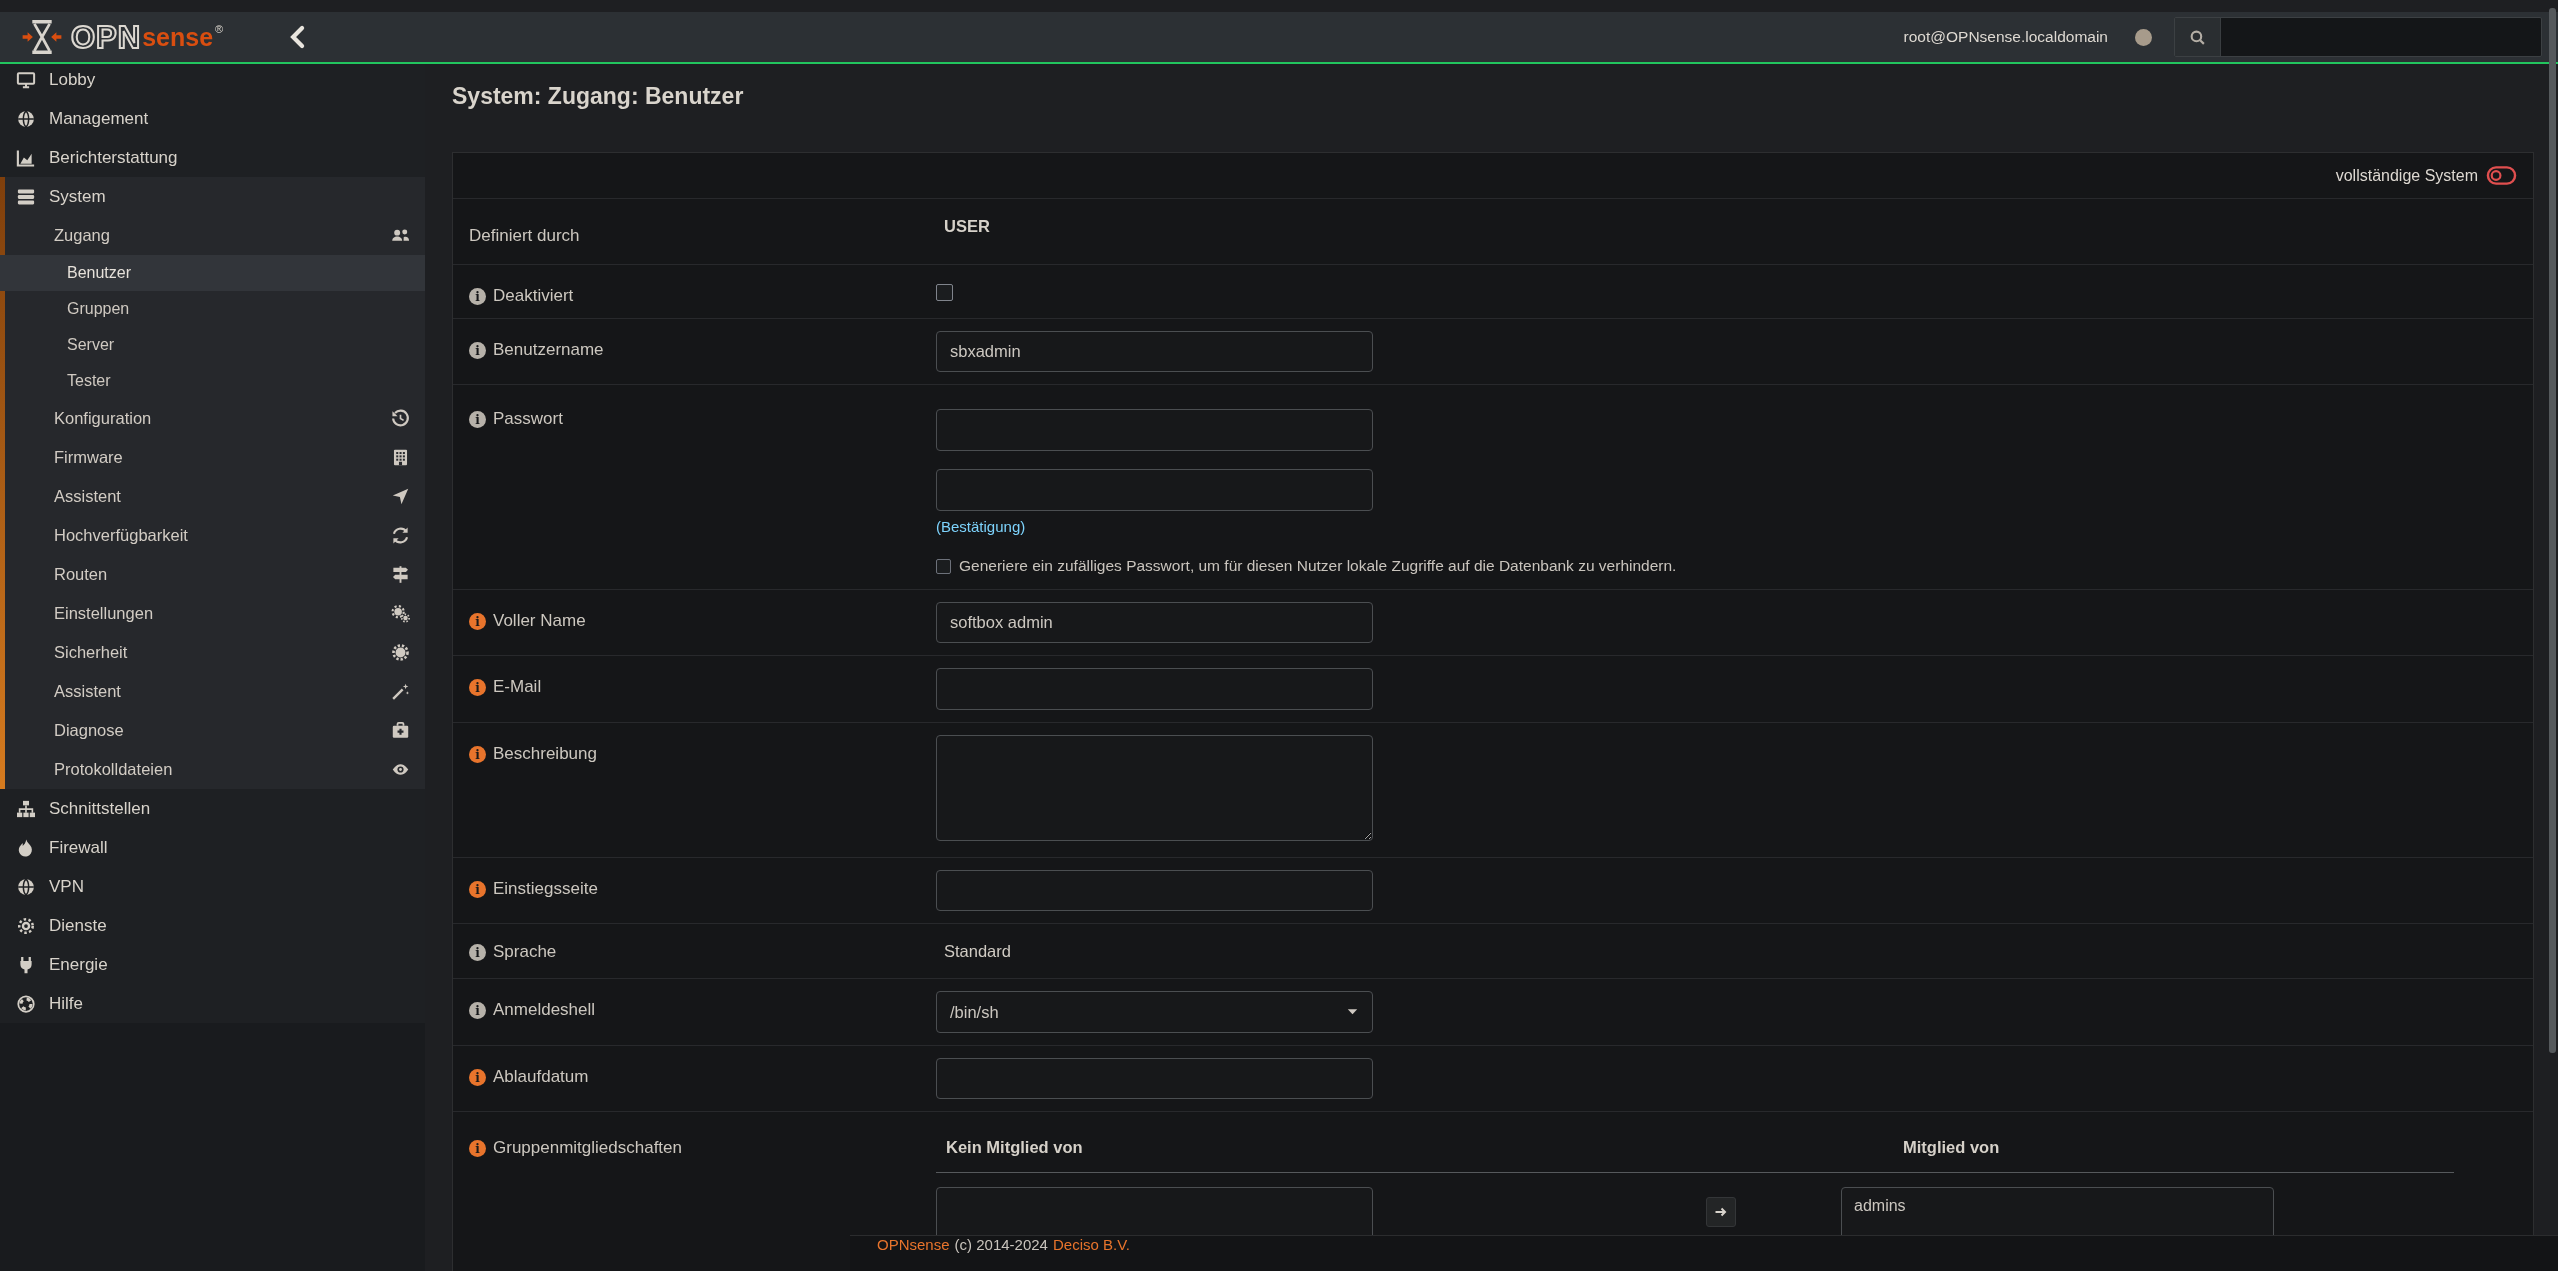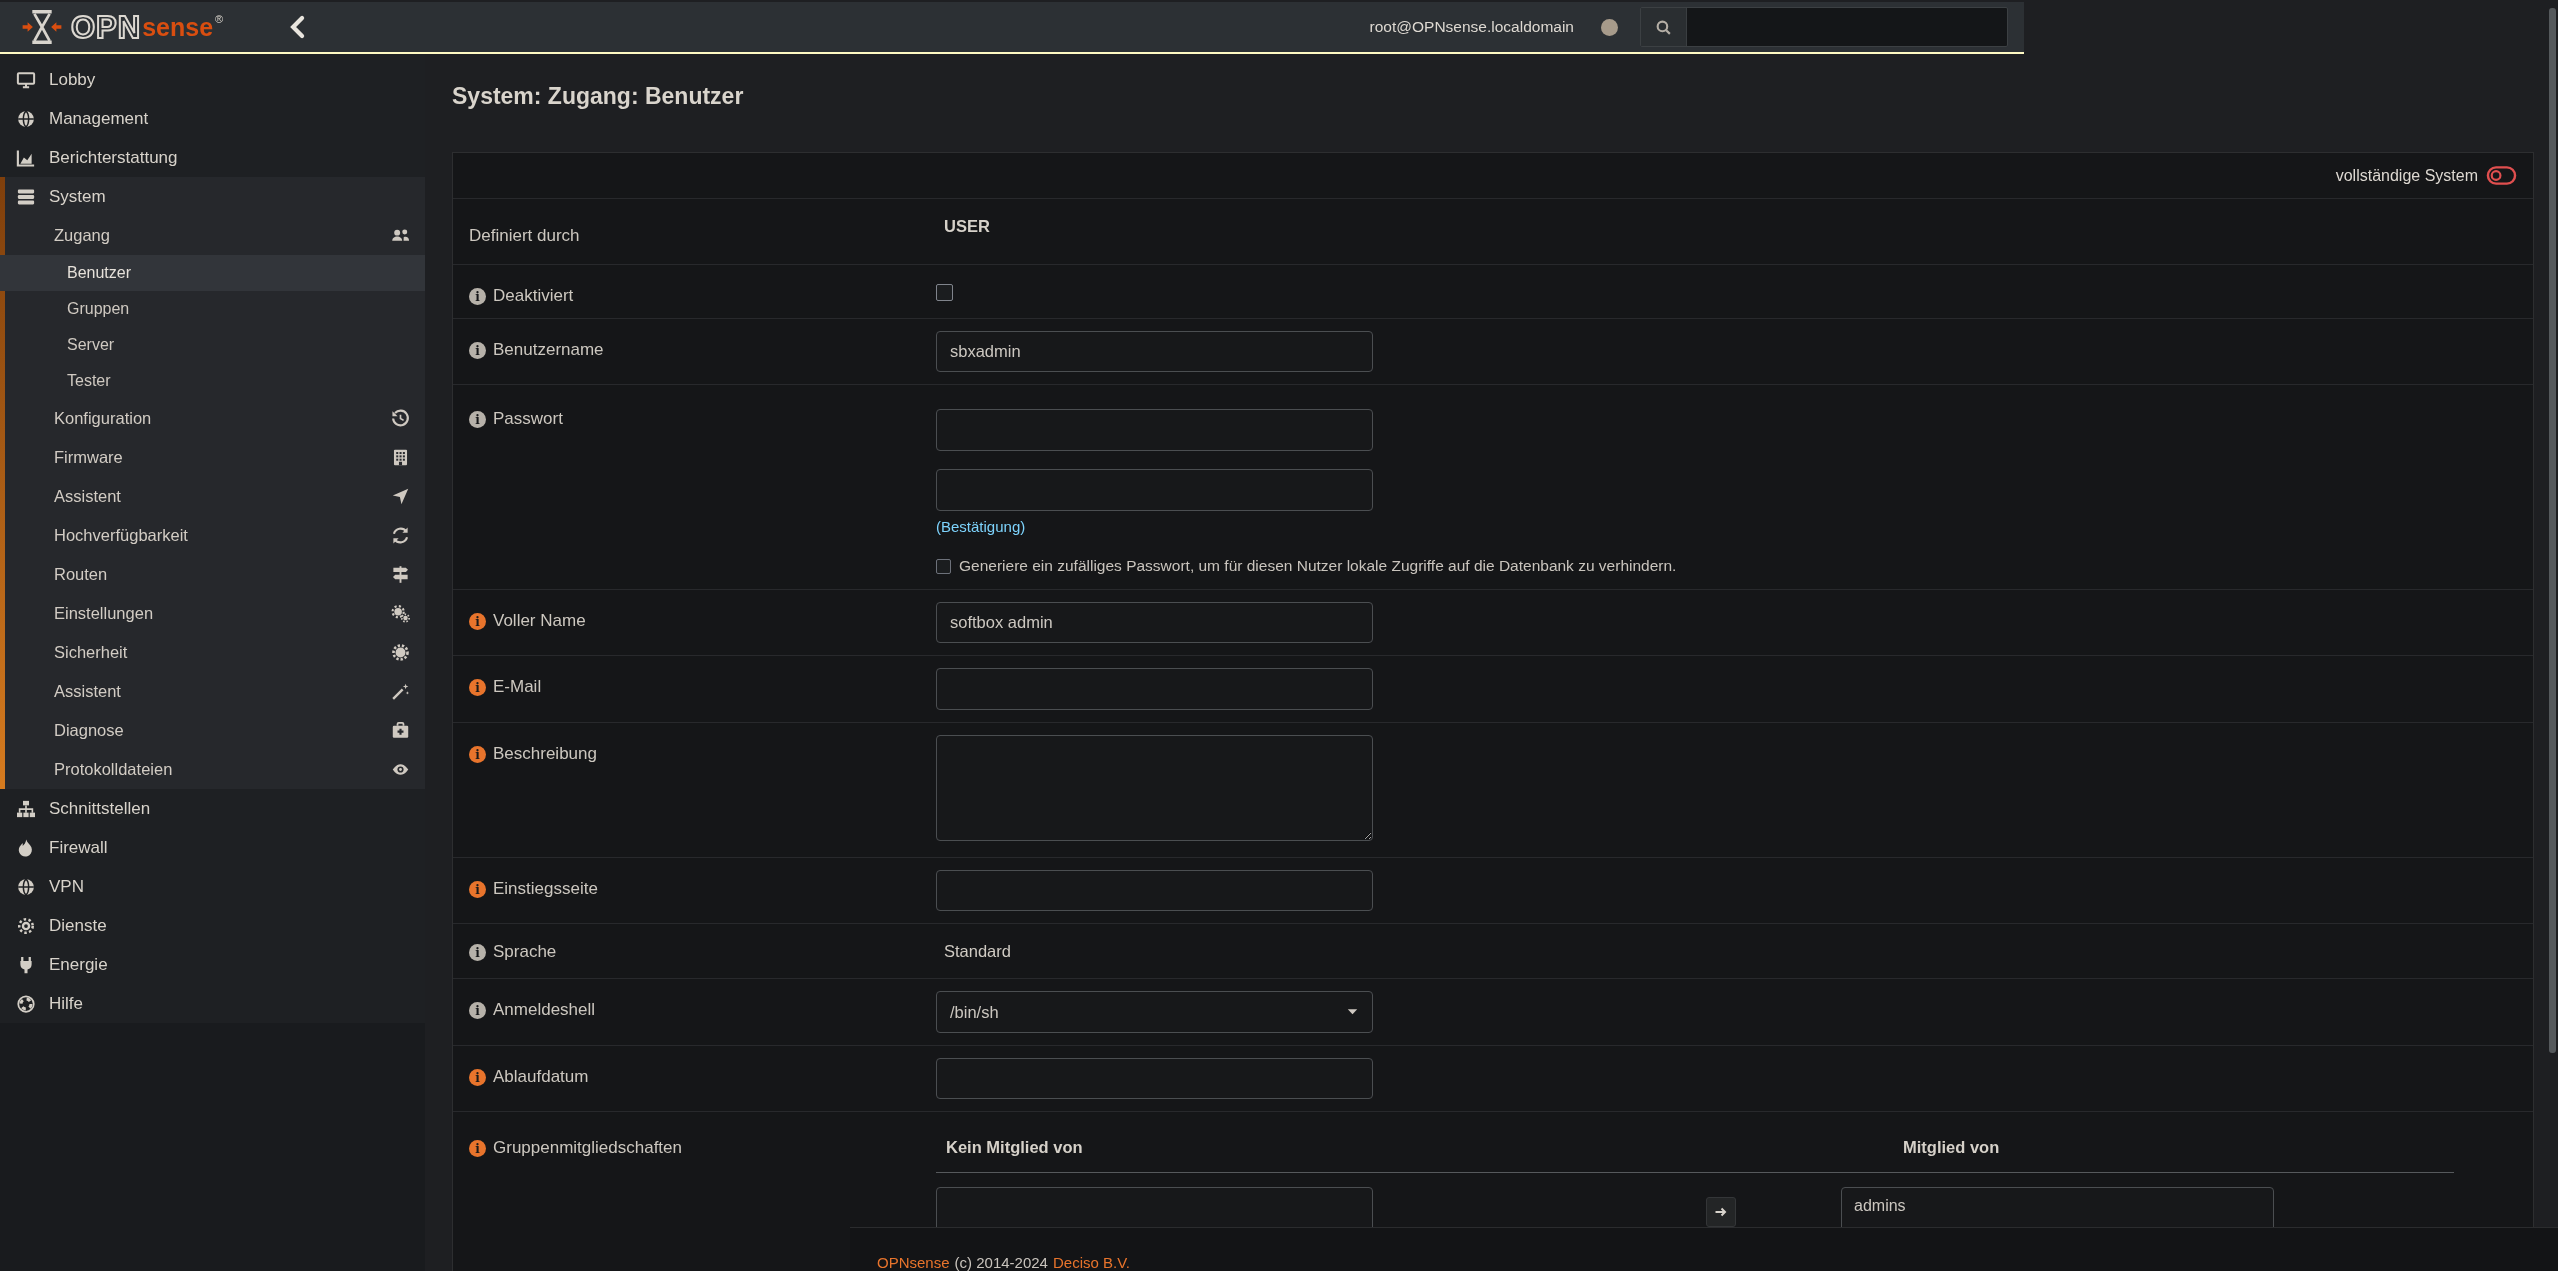--- a/index.html
+++ b/index.html
@@ -1,22 +1,22 @@
 <!DOCTYPE html>
 <html><head>
 <meta charset="utf-8">
 <style>
   * { margin:0; padding:0; box-sizing:border-box; }
   html,body { width:2558px; height:1271px; overflow:hidden;
     font-family:"Liberation Sans","DejaVu Sans",sans-serif;
     background:#1e1f22; color:#d5d0c8; }
 
   
-  .topbar { position:absolute; top:2px; left:0; width:2024px; height:52px;
-    background:#2c3034; border-bottom:2px solid #fef9c3;
+  .topbar { position:absolute; top:12px; left:0; width:2558px; height:52px;
+    background:#2c3034; border-bottom:2px solid #22c55e;
     display:flex; align-items:center; z-index:40; }
   .brand { display:flex; align-items:center; margin-left:22px; cursor:pointer; }
   .logo-ic { width:40px; height:36px; display:inline-block; margin-right:9px; }
   .logo-ic svg { width:100%; height:100%; }
   .brand-opn { font-size:31px; font-weight:800; letter-spacing:1px; color:transparent;
     -webkit-text-stroke:2px #dcd8d1; line-height:1; }
   .brand-sense { font-size:25px; font-weight:800; color:#d94e10; line-height:1; margin-left:1px; }
   .brand-reg { font-size:11px; color:#d9d4cc; vertical-align:top; margin-left:2px; transform:translateY(-8px); display:inline-block; }
   .collapse { width:26px; height:26px; margin-left:62px; color:#e9e5de; cursor:pointer; display:inline-block; }
   .collapse svg { width:100%; height:100%; }
@@ -100,22 +100,22 @@
     font-size:16px; color:#ccc7c0; font-family:inherit; outline:none; padding:4px 0; }
   .listbox option { padding:5px 12px; }
   .listbox.right { width:433px; margin-left:105px; }
   .move-btn { width:30px; height:30px; margin-left:333px; margin-top:10px; background:#232526;
     border:1px solid #343638; border-radius:3px; color:#d8d3cc; cursor:pointer;
     display:flex; align-items:center; justify-content:center; }
   .move-btn span { width:16px; height:16px; display:inline-block; }
   .move-btn svg { width:100%; height:100%; }
 
   
-  .footer { position:absolute; left:425px; right:0; bottom:0; height:44px; background:#131416;
-    border-top:1px solid #2b2c2e; display:flex; align-items:flex-end; padding-left:27px;
+  .footer { position:absolute; left:425px; right:0; bottom:0; height:36px; background:#131416;
+    border-top:1px solid #2b2c2e; display:flex; align-items:flex-start; padding-left:27px;
     font-size:15px; z-index:30; }
   .footer .lnk { color:#e8742c; cursor:pointer; }
   .footer .mid { color:#c9c4bd; margin:0 5px; }
 
   
   .sb-thumb { position:absolute; right:2px; top:8px; width:7px; height:1045px;
     background:#55595c; border-radius:3px; z-index:50; }
 </style>
 </head>
 <body>

